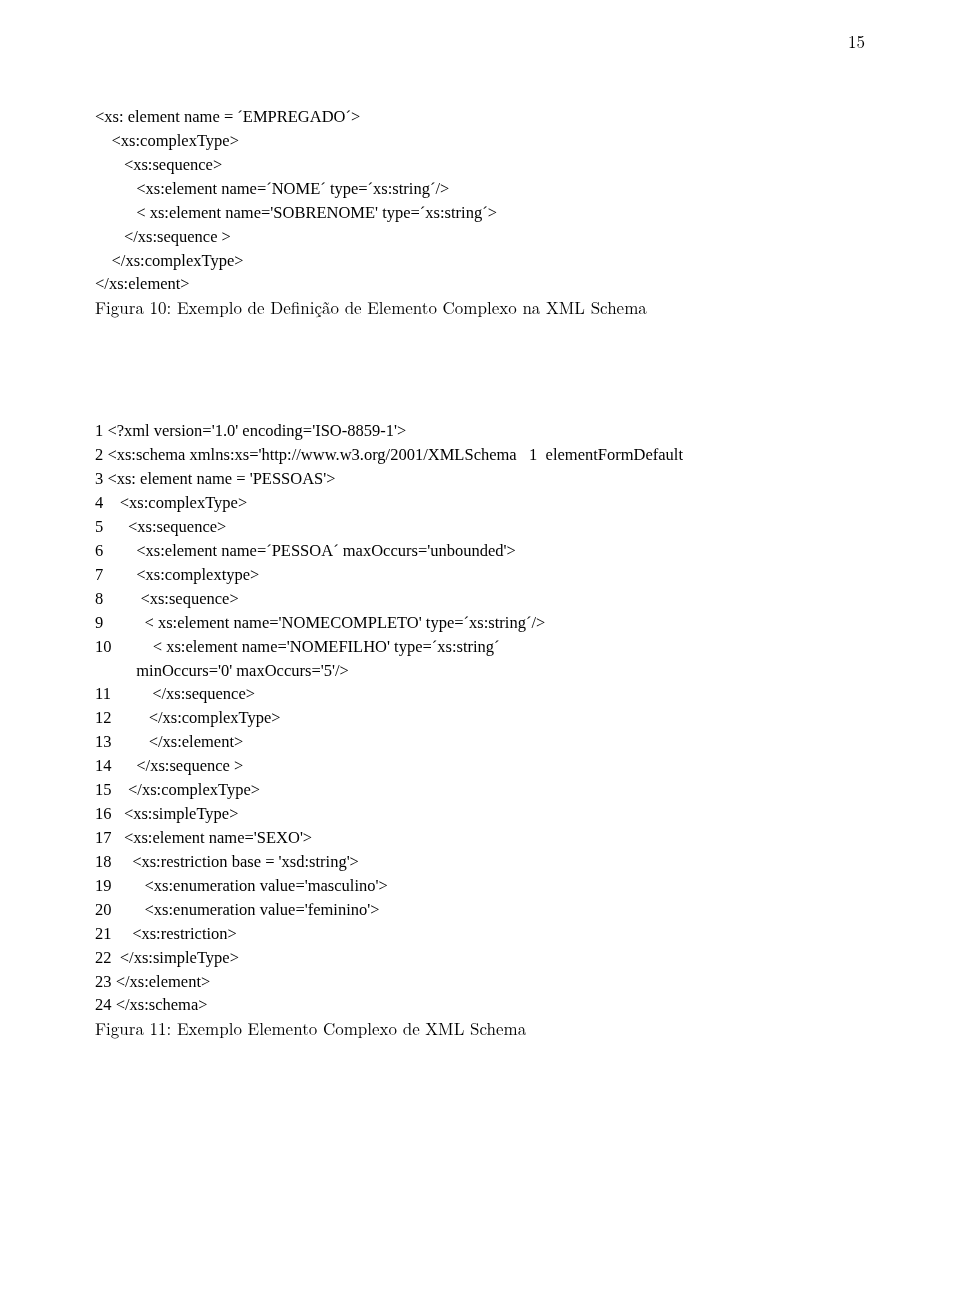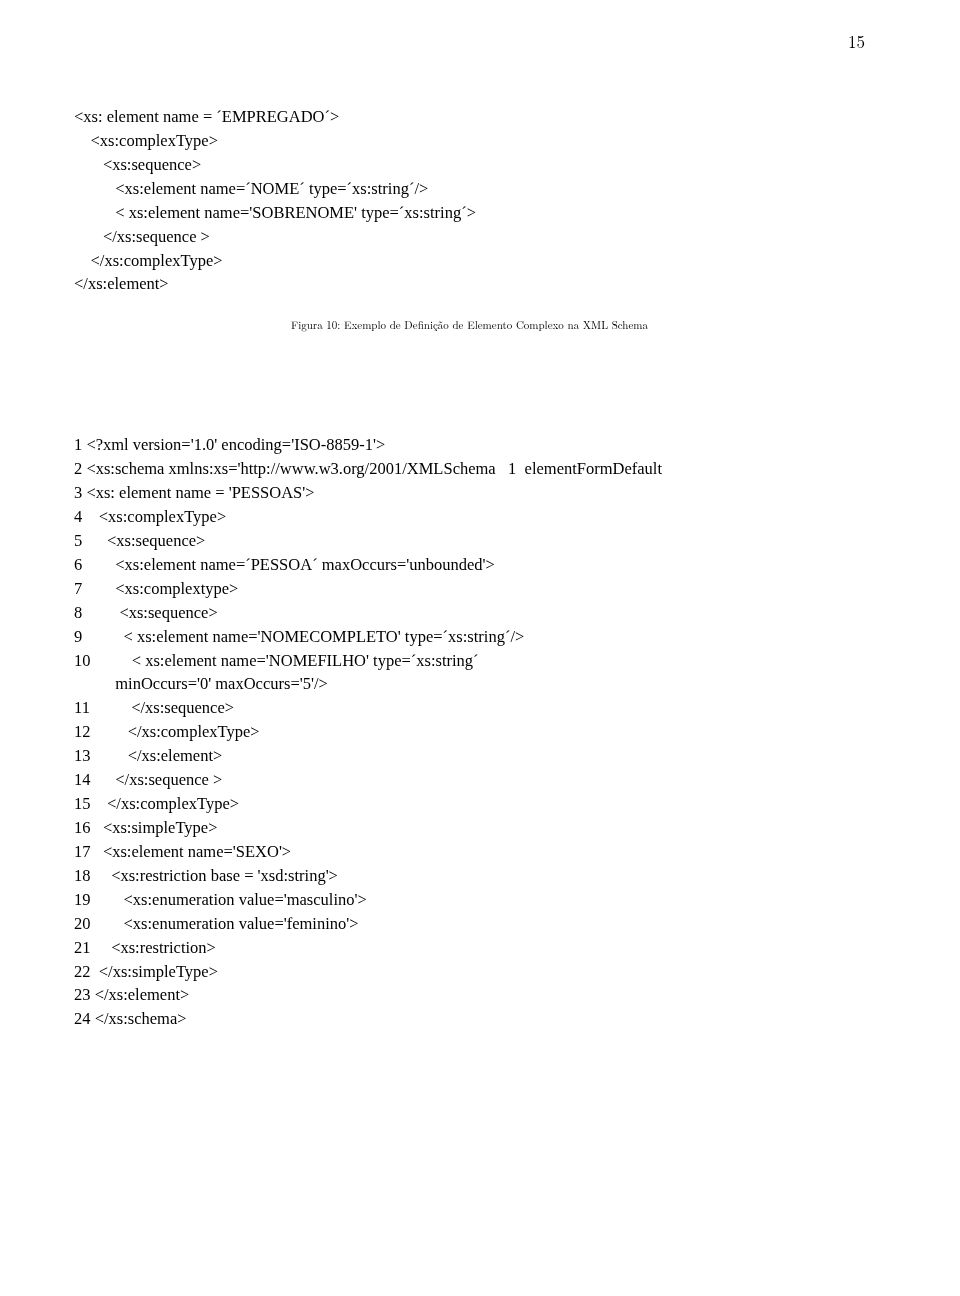--- a/index.html
+++ b/index.html
@@ -8,40 +8,38 @@
     background: #ffffff;
     font-family: "Latin Modern Roman", "CMU Serif", "Computer Modern", Georgia, serif;
     color: #000000;
     font-size: 17px;
     line-height: 1.35;
   }
   .page {
     width: 960px;
     min-height: 1296px;
     box-sizing: border-box;
-    padding: 50px 95px 50px 74px;
+    padding: 50px 95px 50px 95px;
     position: relative;
   }
   .pagenum {
     position: absolute;
     top: 30px;
     right: 95px;
     font-size: 17px;
   }
   .mono {
     font-family: Liberation Serif, serif;
     white-space: pre;
     font-size: 16.5px;
     line-height: 1.45;
   }
   .caption {
-    text-align: center;
     font-family: "Latin Modern Roman", "CMU Serif", Georgia, serif;
-    font-size: 11px;
-    margin-top: 22px;
+    font-size: 17px;
     margin-bottom: 22px;
   }
   .block1 {
     margin-top: 55px;
   }
   .block2 {
     margin-top: 100px;
   }
 </style>
 </head>
@@ -81,14 +79,15 @@
 16   &lt;xs:simpleType&gt;
 17   &lt;xs:element name='SEXO'&gt;
 18     &lt;xs:restriction base = 'xsd:string'&gt;
 19        &lt;xs:enumeration value='masculino'&gt;
 20        &lt;xs:enumeration value='feminino'&gt;
 21     &lt;xs:restriction&gt;
 22  &lt;/xs:simpleType&gt;
 23 &lt;/xs:element&gt;
 24 &lt;/xs:schema&gt;</div>
 
+  <div class="caption">Figura 11: Exemplo Elemento Complexo de XML Schema</div>
 
 </div>
 
 </body></html>

